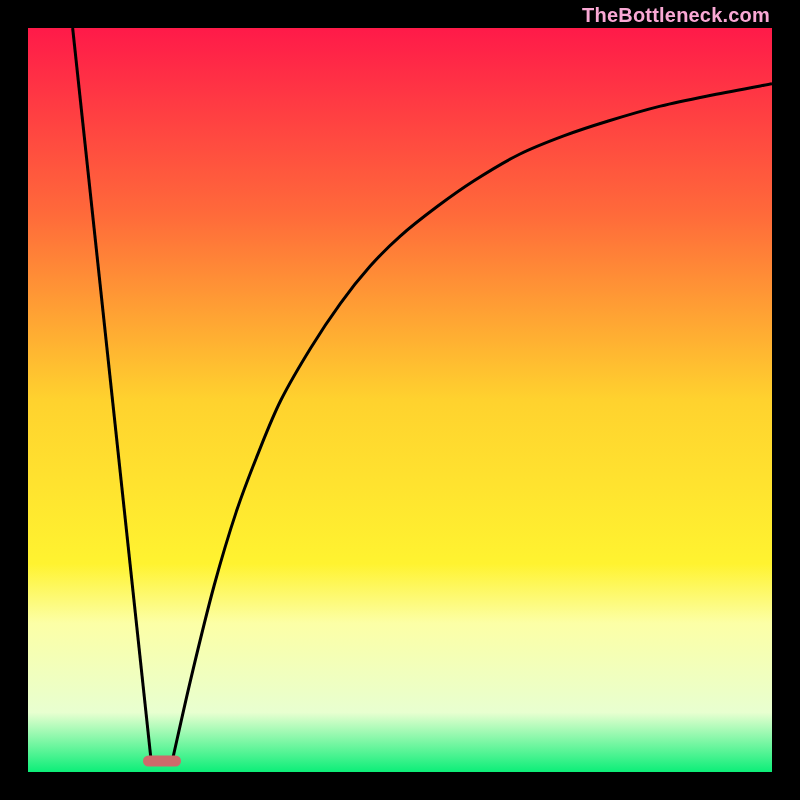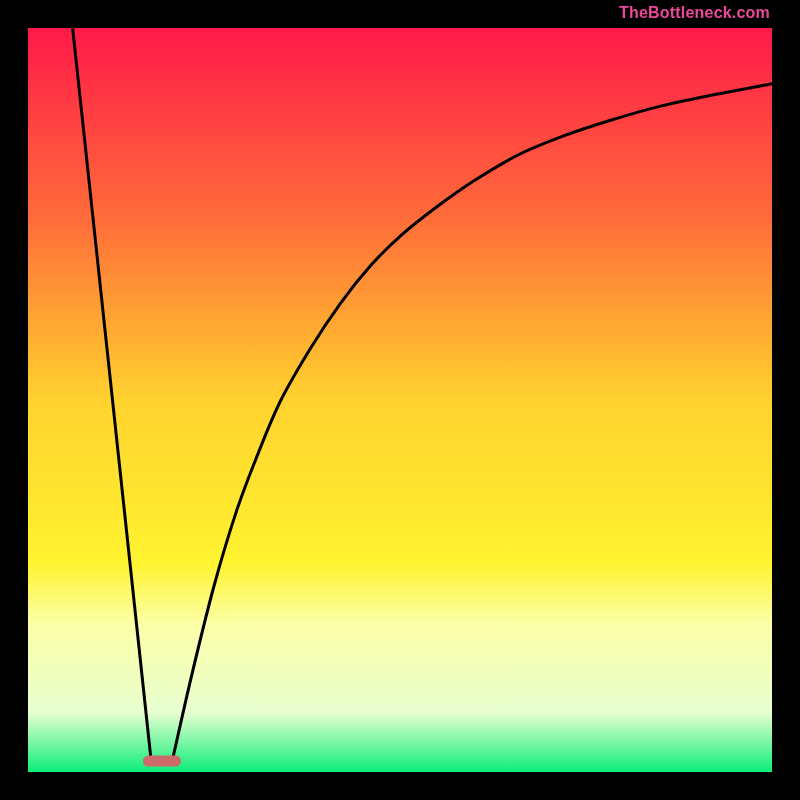--- a/index.html
+++ b/index.html
@@ -30,23 +30,23 @@
     left: 0;
     top: 0;
     width: 100%;
     height: 100%;
   }
   .watermark {
     position: absolute;
     top: 4px;
     right: 30px;
     font-family: Arial, Helvetica, sans-serif;
-    font-size: 16px;
+    font-size: 20px;
     font-weight: 600;
-    color: #ec4899;
+    color: #f9a8d4;
     letter-spacing: 0.2px;
   }
   svg.curves {
     position: absolute;
     left: 0;
     top: 0;
     width: 100%;
     height: 100%;
   }
   .marker {

